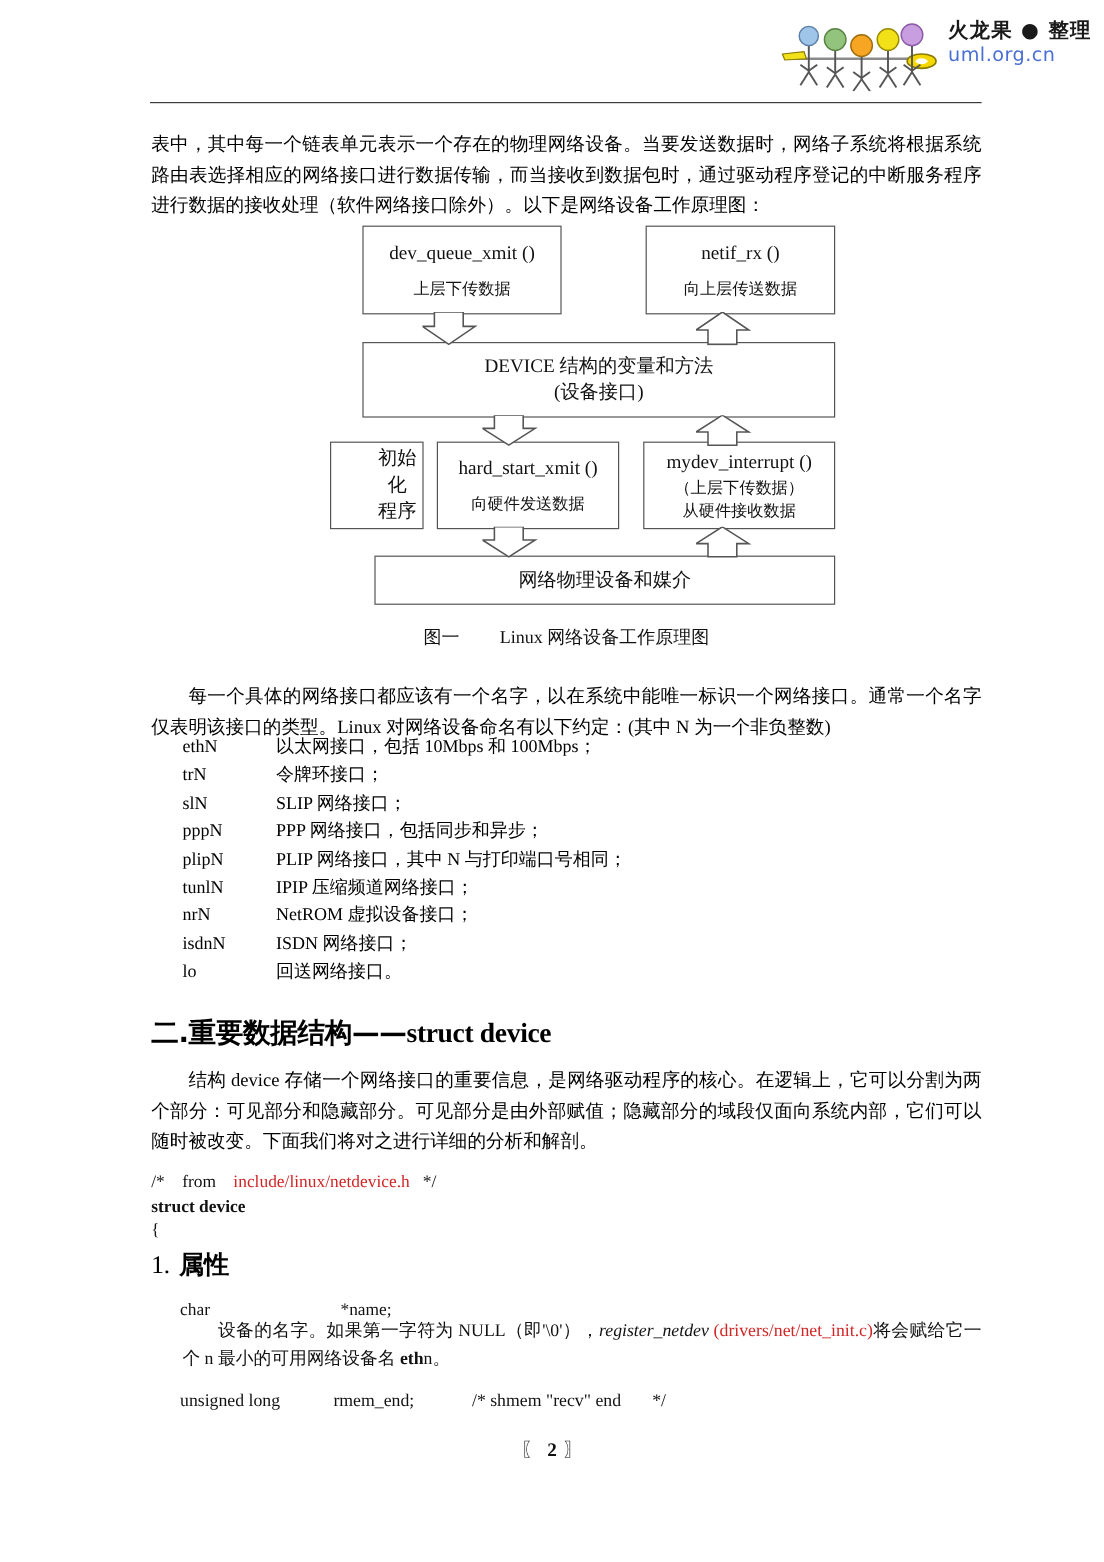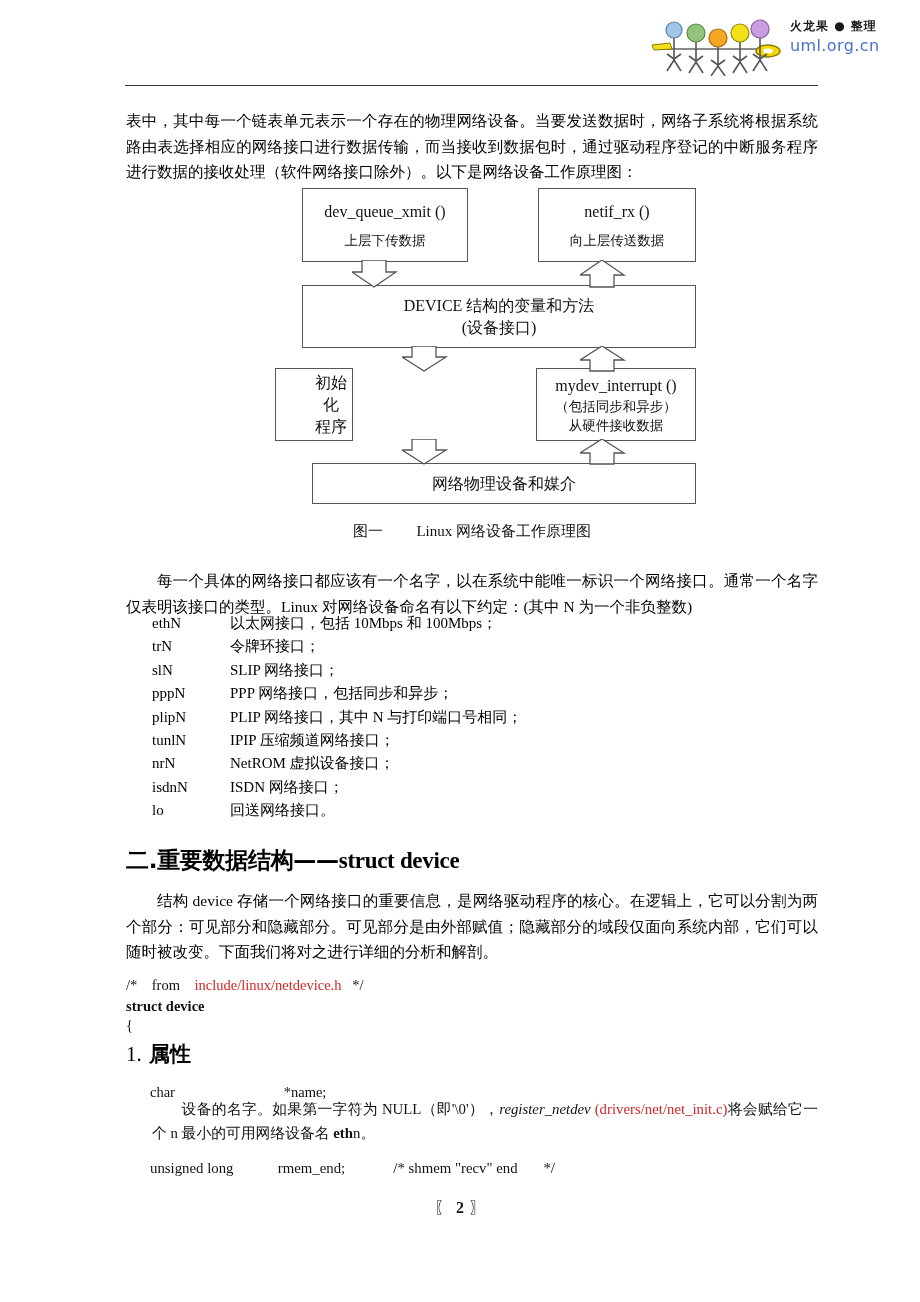--- a/index.html
+++ b/index.html
@@ -32,21 +32,21 @@
     height: 60px;
   }
   #logo-text {
     position: absolute;
     left: 140px;
     top: 8px;
     width: 130px;
   }
   .logo-cn {
     font-family: "DejaVu Sans", sans-serif;
-    font-size: 12px;
+    font-size: 17px;
     font-weight: bold;
     color: #1a1a1a;
     letter-spacing: 1px;
     line-height: 20px;
     white-space: nowrap;
   }
   .logo-url {
     font-family: "DejaVu Sans", sans-serif;
     font-size: 16px;
     color: #4a6fd4;
@@ -334,24 +334,29 @@
   <div id="box-device-struct" class="dbox">
     <div class="t1">DEVICE 结构的变量和方法</div>
     <div class="t1">(设备接口)</div>
   </div>
 
   <div id="box-init" class="dbox">
     <div class="t1">初始化</div>
     <div class="t1">程序</div>
   </div>
 
+  <div id="box-hard-start" class="dbox">
+    <div class="t1">hard_start_xmit ()</div>
+    <div class="gap"></div>
+    <div class="t2">向硬件发送数据</div>
+  </div>
 
   <div id="box-mydev-int" class="dbox">
     <div class="t1">mydev_interrupt ()</div>
-    <div class="t2">（包括同步和异步）</div>
+    <div class="t2">（上层下传数据）</div>
     <div class="t2">从硬件接收数据</div>
   </div>
 
   <div id="box-phys" class="dbox">
     <div class="t1">网络物理设备和媒介</div>
   </div>
 
   <svg class="arrow-svg" style="left:352px; top:80px;" width="70" height="28">
     <polygon points="10,0 34,0 34,12 44,12 22,27 0,12 10,12" fill="#ffffff" stroke="#555" stroke-width="1.3"></polygon>
   </svg>

